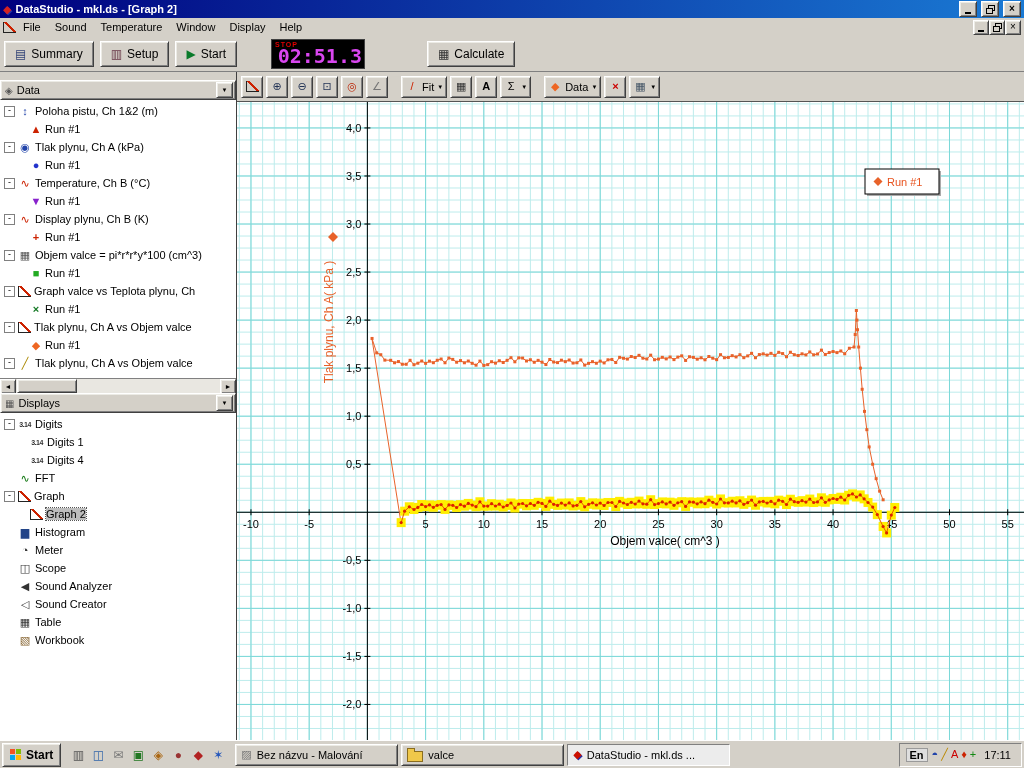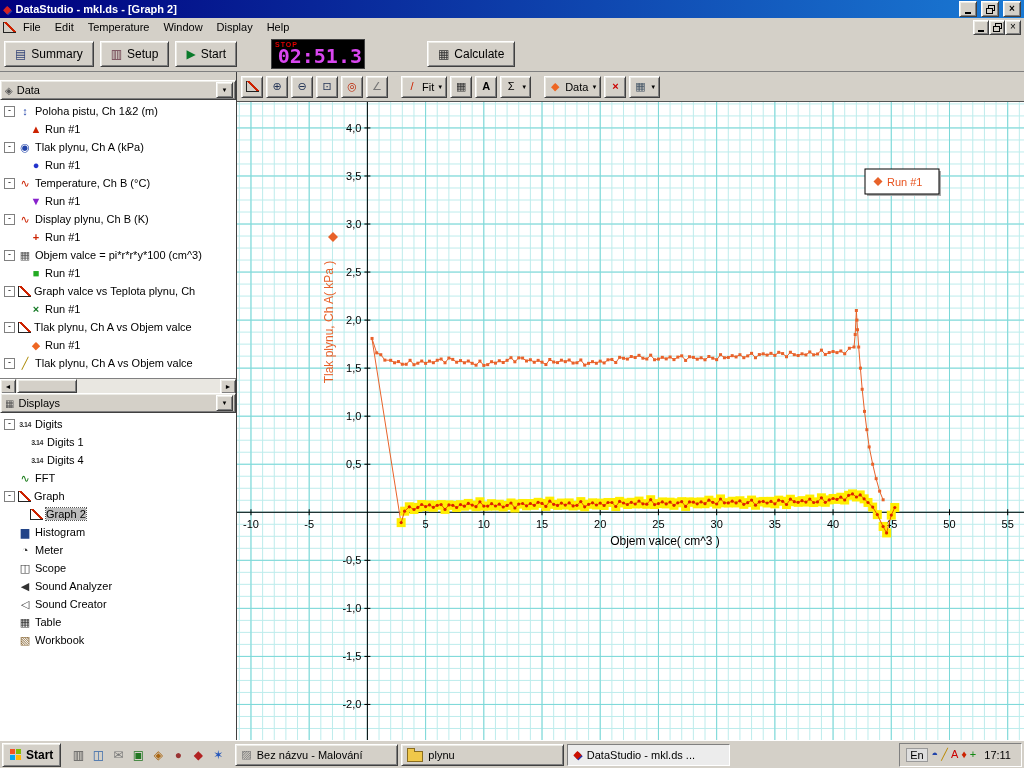--- a/index.html
+++ b/index.html
@@ -94,21 +94,21 @@
   #tasks{display:flex;gap:3px;flex:1;overflow:hidden;}
   .task{width:163px;height:22px;box-sizing:border-box;display:flex;align-items:center;gap:5px;
         padding:0 5px;overflow:hidden;white-space:nowrap;flex:none;}
   .task .task-label{overflow:hidden;text-overflow:ellipsis;}
   .task.active{border-color:#808080 #ffffff #ffffff #808080;background:#ececec;box-shadow:none;}
   .task-ico{font-size:11px;line-height:1;flex:none;}
   .folder-icon{position:relative;width:14px;height:9px;background:#f0c84a;border:1px solid #8a6d1f;flex:none;margin-top:3px;}
   .folder-icon::before{content:"";position:absolute;top:-4px;left:-1px;width:6px;height:3px;background:#f0c84a;
                        border:1px solid #8a6d1f;border-bottom:none;}
   #tray{height:22px;display:flex;align-items:center;gap:4px;padding:0 6px;flex:none;background:#d4d0c8;}
-  .lang{font-weight:normal;padding:0 3px;border:1px solid #9a9a9a;background:#dedede;}
+  .lang{font-weight:bold;padding:0 3px;border:1px solid #9a9a9a;background:#dedede;}
   .tray-ico{font-size:11px;line-height:1;}
   #clock{padding:0 4px;}
 </style>
 </head>
 <body>
 
 <div id="screen">
 
   <div id="titlebar">
     <span class="ds-icon">◆</span>
@@ -118,21 +118,21 @@
       </span>
     <span class="winbtn r3">
         <span class="glyph-restore"></span>
       </span>
     <span class="winbtn r3">×</span>
   </div>
 
   <div id="menubar">
     <span class="mini-graph"></span>
     <span class="menu-item">File</span>
-    <span class="menu-item">Edit</span>
+    <span class="menu-item">Sound</span>
     <span class="menu-item">Temperature</span>
     <span class="menu-item">Window</span>
     <span class="menu-item">Display</span>
     <span class="menu-item">Help</span>
     <span class="spacer"></span>
     <span class="winbtn small r3">
         <span class="glyph-min"></span>
       </span>
     <span class="winbtn small r3">
         <span class="glyph-restore"></span>
@@ -997,21 +997,21 @@
         <span class="ql" style="color: rgb(178, 34, 34);">◆</span>
         <span class="ql" style="color: rgb(34, 85, 187);">✶</span>
       </div>
     <div id="tasks">
         <div class="task r3">
           <span class="task-ico" style="color: rgb(119, 119, 119);">▨</span>
           <span class="task-label">Bez názvu - Malování</span>
         </div>
         <div class="task r3">
           <span class="folder-icon"></span>
-          <span class="task-label">plynu</span>
+          <span class="task-label">valce</span>
         </div>
         <div class="task r3 active">
           <span class="task-ico ds-icon" style="color: rgb(204, 17, 0);">◆</span>
           <span class="task-label">DataStudio - mkl.ds ...</span>
         </div>
       </div>
     <div id="tray" class="s3">
       <span class="lang">En</span>
       <span id="tray-icons" style="display:flex;gap:3px;align-items:center">
           <span class="tray-ico" style="color: rgb(34, 68, 170);">◓</span>

